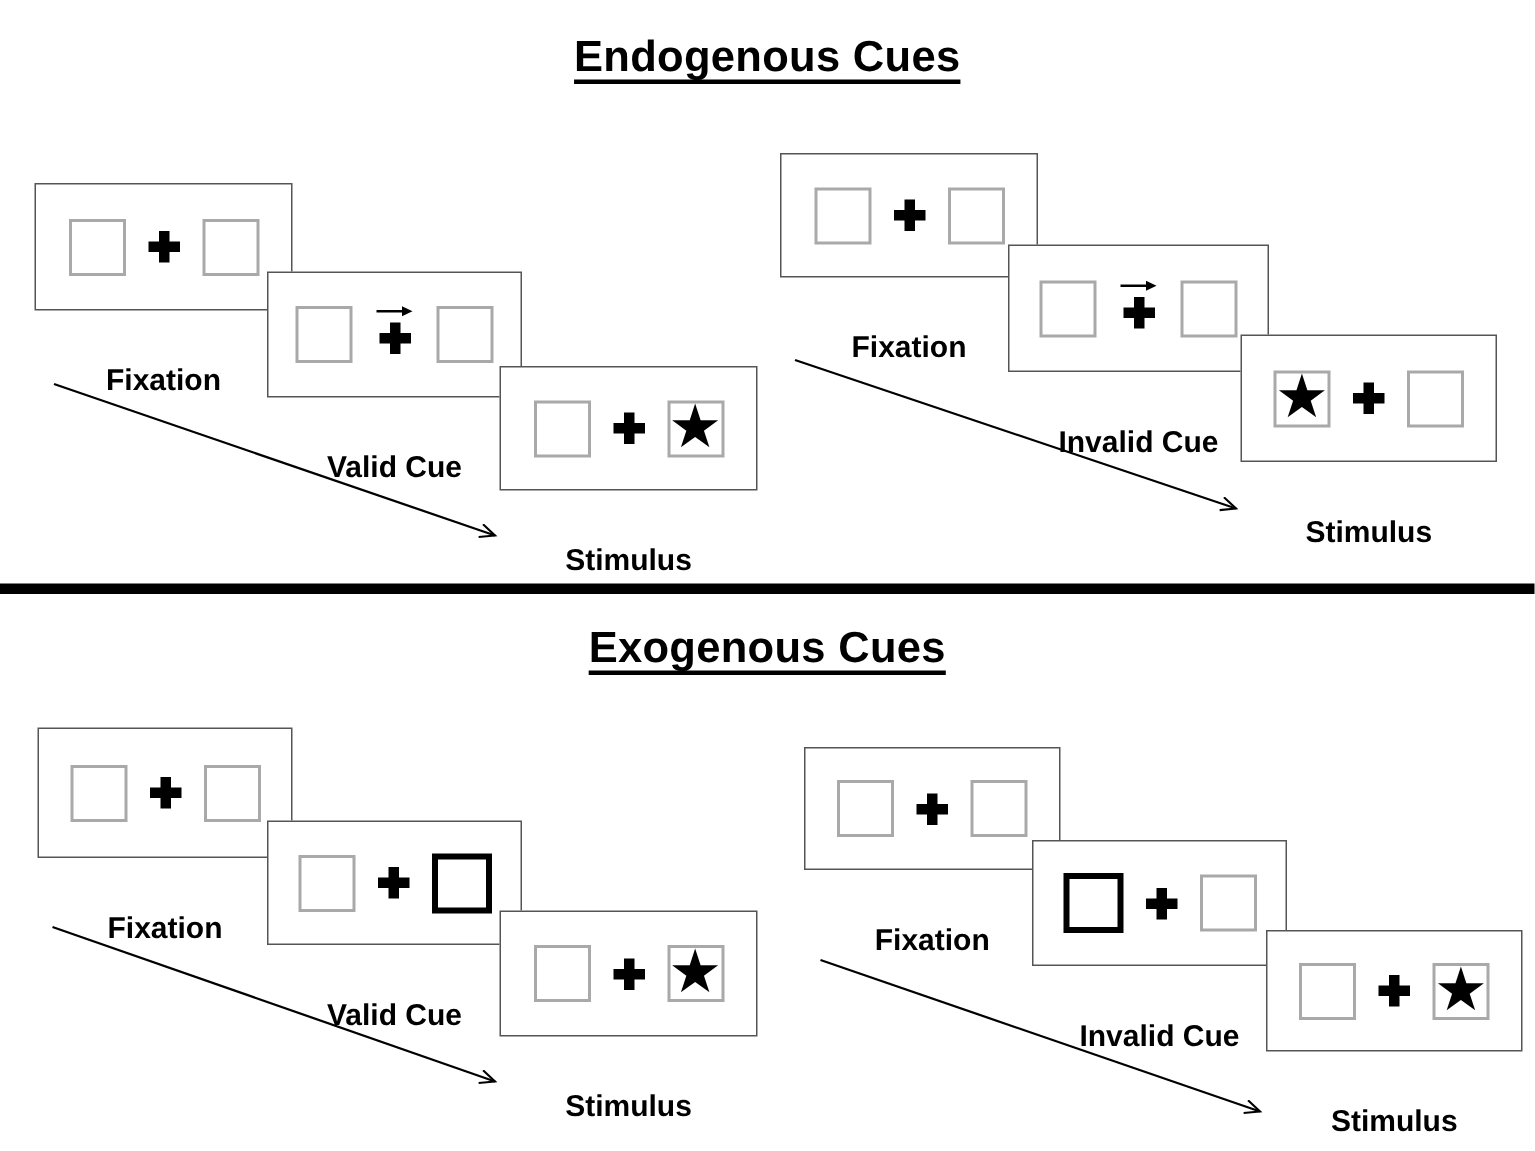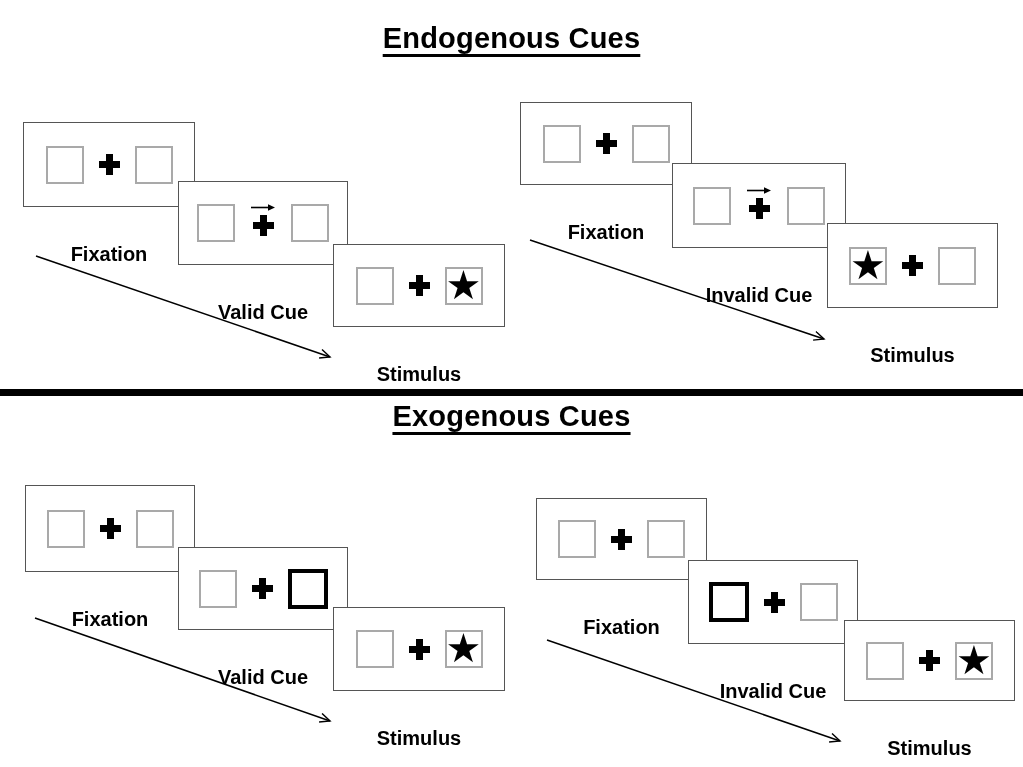--- a/index.html
+++ b/index.html
@@ -9,21 +9,21 @@
   }
   .layer{position:absolute;left:0;top:0;width:961px;height:767px;}
   .section-title{
     position:absolute;left:0;width:1023px;text-align:center;
     font-size:29px;font-weight:700;letter-spacing:0.2px;
   }
   .section-title span{
     text-decoration:underline;text-decoration-thickness:3px;text-underline-offset:6px;
   }
   .title-endo{top:22px;}
-  .title-exo{top:400px;}
+  .title-exo{top:416px;}
   .divider{position:absolute;left:0;top:389px;width:1023px;height:7px;background:#000;}
 
   .card{
     position:absolute;background:#fff;border:1px solid #555555;
     display:flex;align-items:center;justify-content:center;gap:15px;
     box-sizing:border-box;
   }
   .sq{
     width:38px;height:38px;border:2px solid #a9a9a9;background:#fff;
     box-sizing:border-box;display:flex;align-items:center;justify-content:center;

